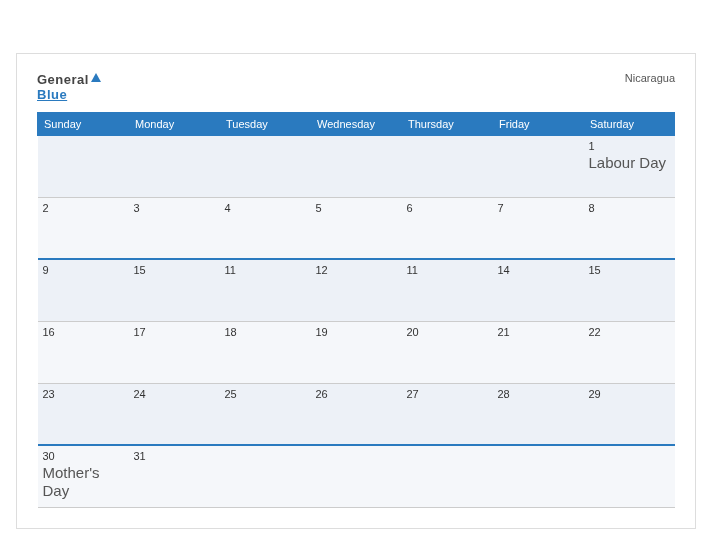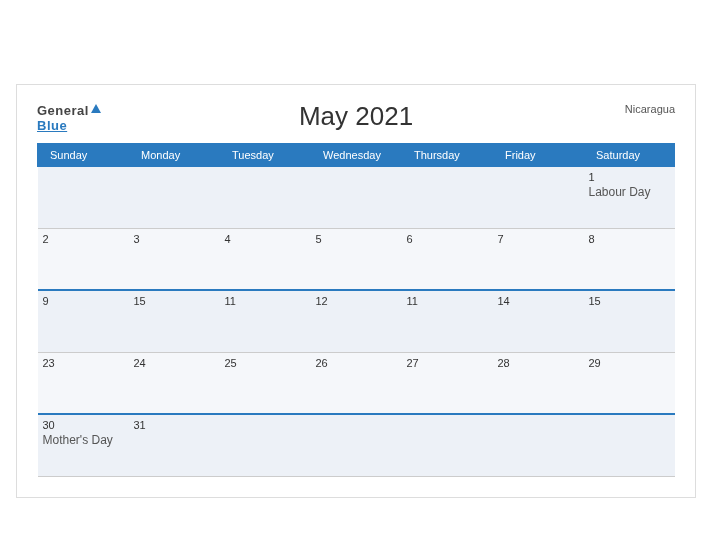--- a/index.html
+++ b/index.html
@@ -74,21 +74,21 @@
     }
     .calendar-grid {
       width: 100%;
       border-collapse: collapse;
     }
     .calendar-grid th {
       background: #2a7abf;
       color: #fff;
       font-size: 11px;
       font-weight: normal;
-      padding: 5px 12px;
+      padding: 5px 6px;
       text-align: left;
       border: 1px solid #2a7abf;
     }
     .calendar-grid td {
       vertical-align: top;
       padding: 4px 5px 6px 5px;
       font-size: 11px;
       height: 62px;
       border-bottom: 1px solid #ccc;
       background: #f5f7fa;
@@ -104,41 +104,40 @@
     .row-blue-top td {
       border-top: 2px solid #2a7abf;
     }
     .day-number {
       font-size: 11px;
       color: #333;
       display: block;
       margin-bottom: 2px;
     }
     .holiday-label {
-      font-size: 12px;
+      font-size: 15px;
       color: #555;
       display: block;
       line-height: 1.2;
     }
     .empty-cell {
       background: #f5f7fa;
     }
   </style>
 </head>
 <body>
 
 <div class="calendar-wrapper">
   <div class="calendar-header">
     <div class="logo-area">
       <span>
         <span class="logo-general">General</span><span class="logo-triangle"></span>
       </span>
       <span class="logo-blue">Blue</span>
     </div>
-    <div class="calendar-title">May 2021</div>
     <div class="country-label">Nicaragua</div>
   </div>
 
   <table class="calendar-grid">
     <thead>
       <tr>
       <th>Sunday</th>
           <th>Monday</th>
           <th>Tuesday</th>
           <th>Wednesday</th>
@@ -201,20 +200,43 @@
           </td>
           <td>
             <span class="day-number">14</span>
           </td>
           <td>
             <span class="day-number">15</span>
           </td>
         </tr>
         <tr>
           <td>
+            <span class="day-number">16</span>
+          </td>
+          <td>
+            <span class="day-number">17</span>
+          </td>
+          <td>
+            <span class="day-number">18</span>
+          </td>
+          <td>
+            <span class="day-number">19</span>
+          </td>
+          <td>
+            <span class="day-number">20</span>
+          </td>
+          <td>
+            <span class="day-number">21</span>
+          </td>
+          <td>
+            <span class="day-number">22</span>
+          </td>
+        </tr>
+        <tr>
+          <td>
             <span class="day-number">23</span>
           </td>
           <td>
             <span class="day-number">24</span>
           </td>
           <td>
             <span class="day-number">25</span>
           </td>
           <td>
             <span class="day-number">26</span>

